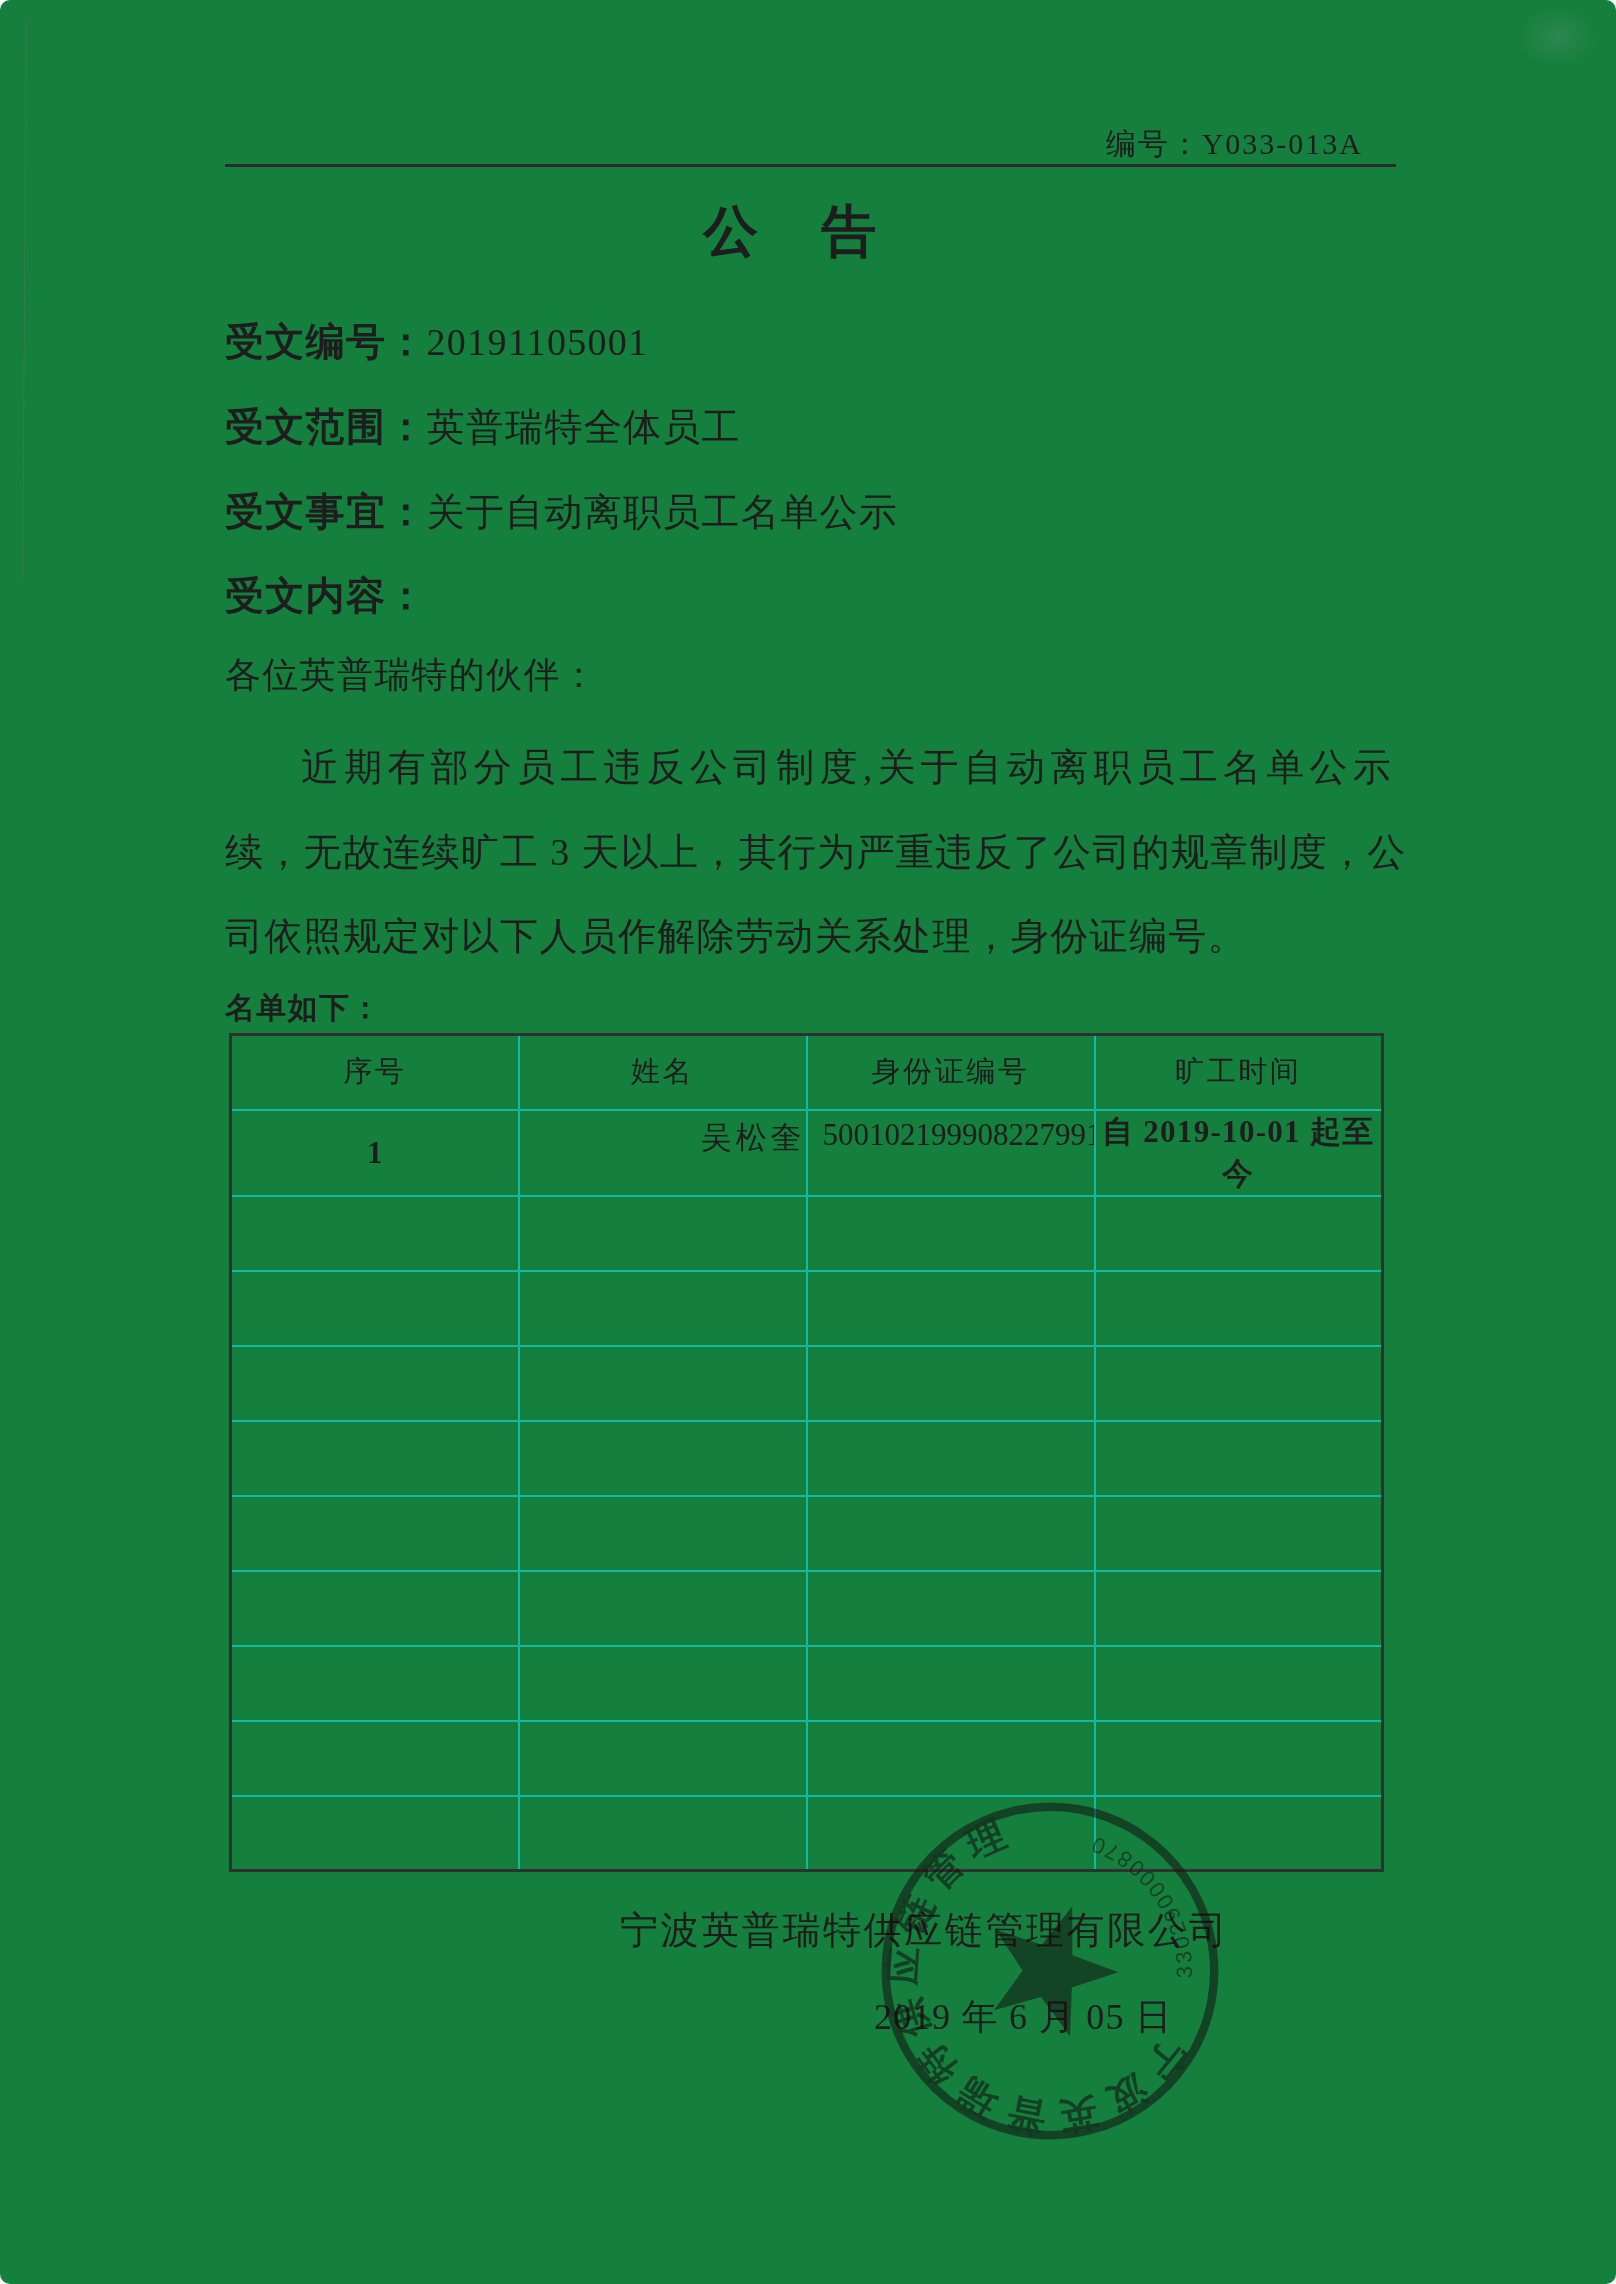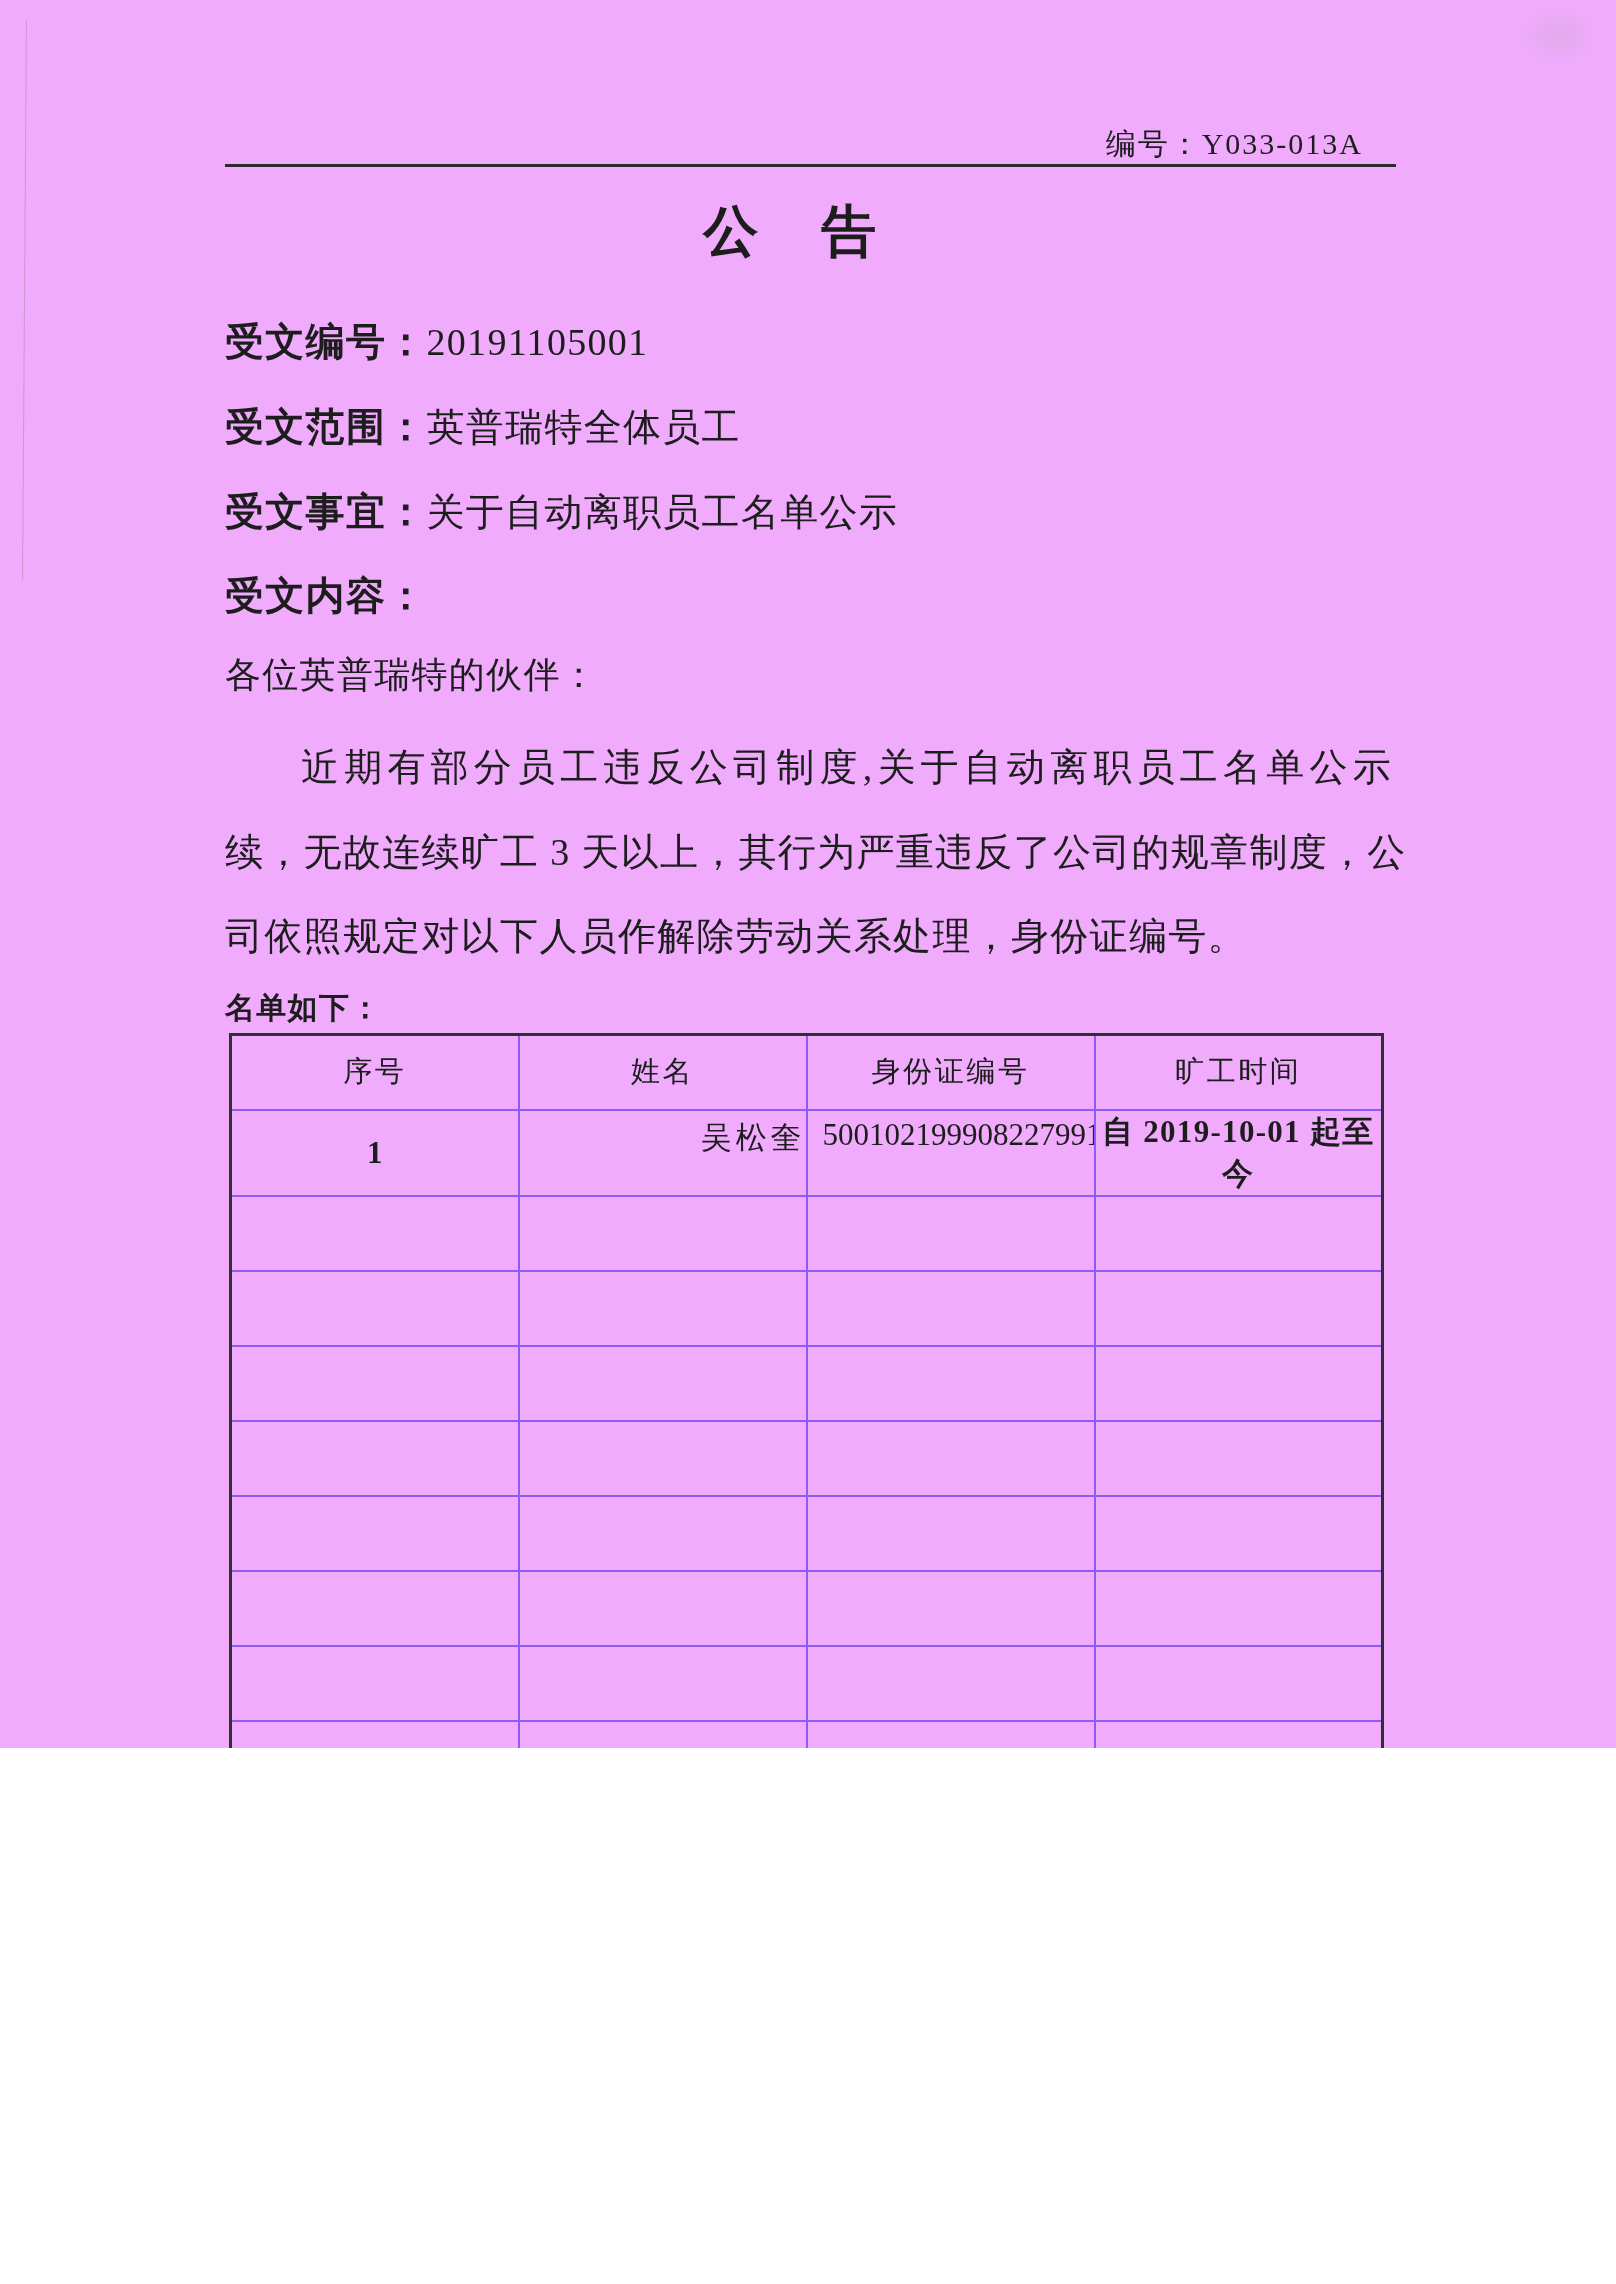--- a/index.html
+++ b/index.html
@@ -1,23 +1,24 @@
 <!DOCTYPE html>
 <html style="font-size:10.4px"><head>
 <meta charset="utf-8">
 <style>
   * { margin:0; padding:0; box-sizing:border-box; }
   html,body { background:#ffffff; }
   .page {
     position:relative;
-    width:1616px; height:1748px;
-    background:#f0abfc;
+    width:1616px; height:2284px;
+    background:#15803d;
     font-family:"Liberation Serif","DejaVu Serif",serif;
     color:#1d1d1d;
     overflow:hidden;
+    border-radius:10px;
   }
   .doc-number {
     position:absolute; top:124px; right:253px;
     font-size:30px; letter-spacing:2px; white-space:nowrap;
   }
   .rule {
     position:absolute; left:225px; top:164px;
     width:1171px; height:3.3px; background:#2b2b2b;
   }
   .title {
@@ -45,21 +46,21 @@
     position:absolute; left:225px; top:988px;
     font-family:"Liberation Sans","DejaVu Sans",sans-serif;
     font-weight:700; font-size:30px; letter-spacing:1.3px;
   }
   table.roster {
     position:absolute; left:229px; top:1033px;
     width:1155px; border-collapse:collapse; table-layout:fixed;
     border:3.3px solid #303030;
   }
   table.roster th, table.roster td {
-    border:2px solid #8b5cf6;
+    border:2px solid #14b8a6;
     height:75px; text-align:center; vertical-align:middle;
     font-weight:400; overflow:hidden;
   }
   table.roster th { font-size:29px; letter-spacing:2.6px; }
   table.roster td { font-size:31px; }
   table.roster td:nth-child(2) { text-align:right; padding-left:18px; letter-spacing:3.9px; vertical-align:top; padding-top:6.5px; }
   table.roster td:nth-child(3) { text-align:left; padding-left:15px; vertical-align:top; padding-top:6.5px; }
   table.roster tbody tr:first-child td:nth-child(1) { font-weight:700; }
   table.roster tbody tr:first-child td:nth-child(4) { font-weight:700; letter-spacing:1.3px; }
   .company-line {

